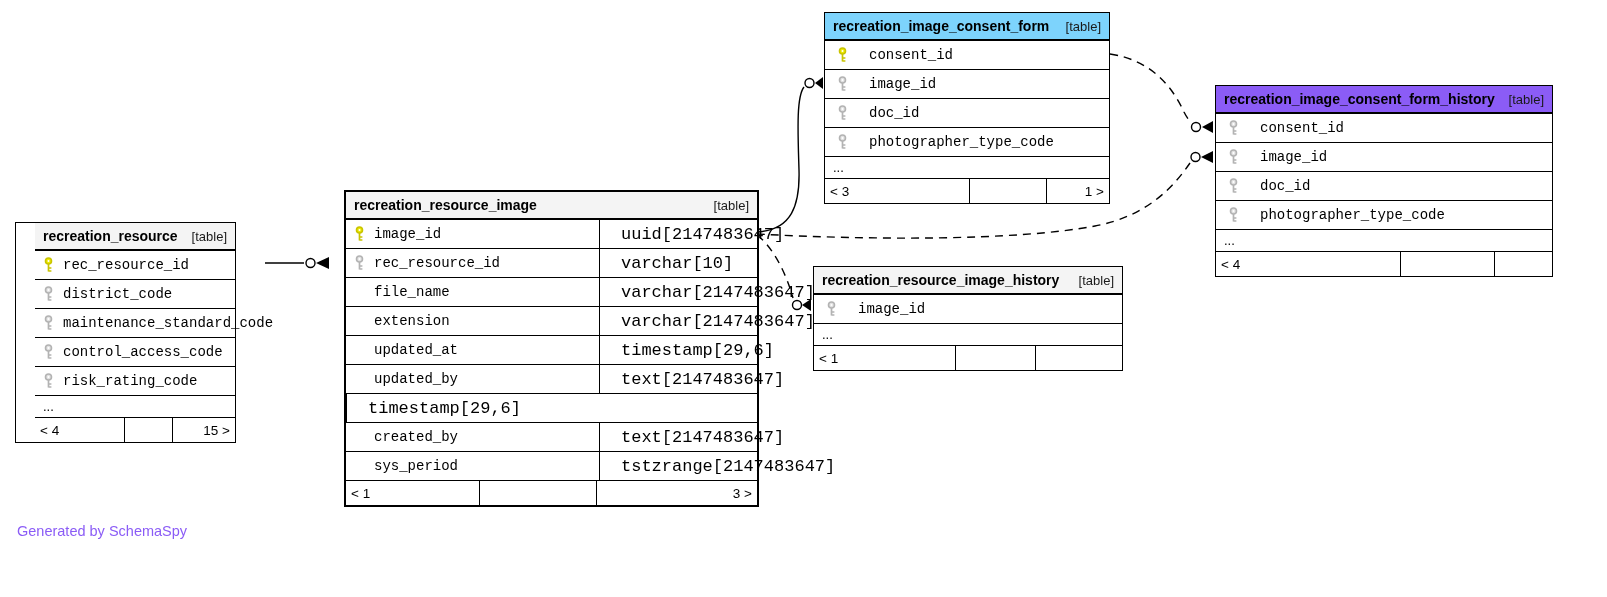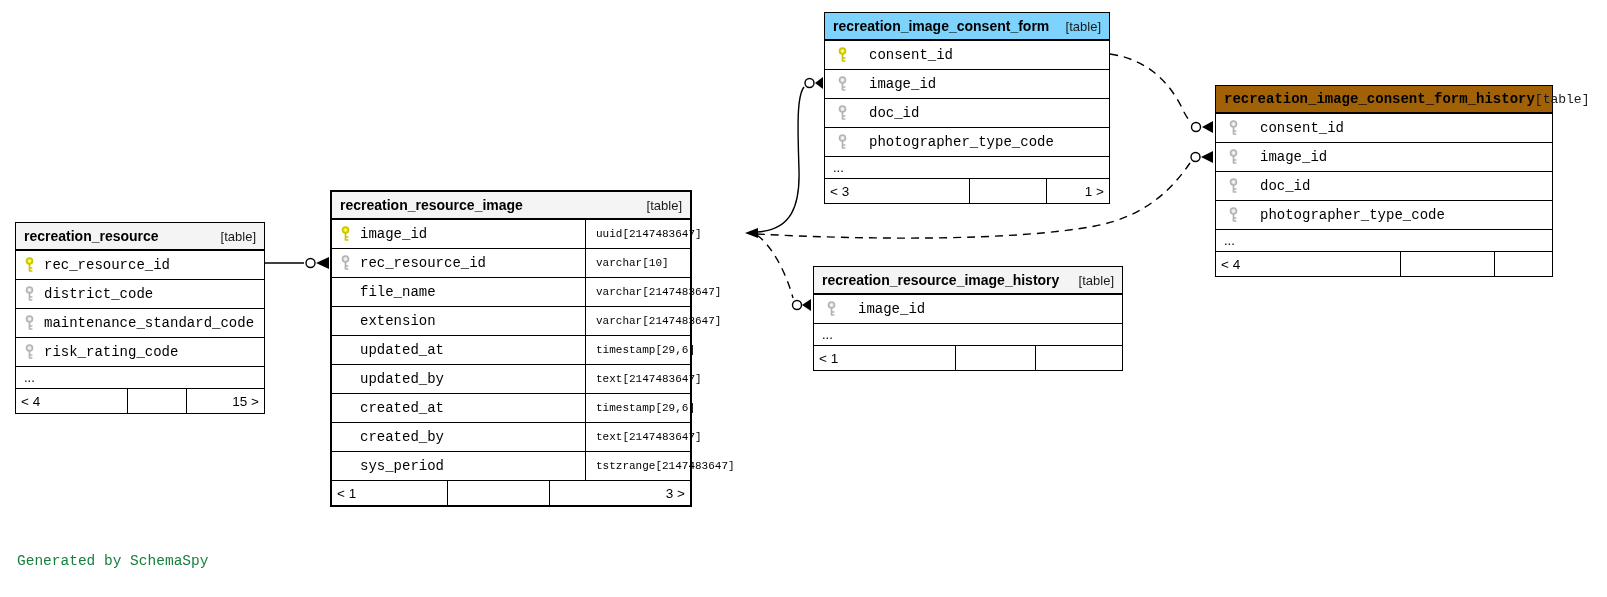--- a/index.html
+++ b/index.html
@@ -18,48 +18,48 @@
   .db-table{
     position:absolute;background:#fff;border:1px solid #000;box-sizing:border-box;
   }
   .db-table.t-main{border-width:2px;}
   .thead{
     height:28px;background:#f4f4f4;display:flex;align-items:center;
     justify-content:space-between;border-bottom:2px solid #000;
     padding:0 8px;box-sizing:border-box;
   }
   .tname{font-weight:bold;font-size:14px;white-space:nowrap;}
-  .tbadge{font-size:13px;color:#1a1a1a;white-space:nowrap;}
+  .tbadge{font-size:13px;color:#1a1a1a;white-space:nowrap;margin-left:10px;}
   .trow{
     display:flex;height:29px;border-bottom:1px solid #000;
     align-items:stretch;box-sizing:border-box;font-size:14px;font-family:Liberation Mono, monospace;
   }
   .cname{flex:1;display:flex;align-items:center;min-width:0;}
   .db-table{--ipad:8px;--tpad:8px;}
   .db-table.wide-indent{--ipad:12px;--tpad:20px;}
   .kicon{width:12px;margin-left:var(--ipad);display:flex;align-items:center;flex:none;}
   .cl{margin-left:var(--tpad);white-space:nowrap;}
   .t-main .cname{flex:none;width:253px;}
   .ctype{
     flex:1;border-left:1px solid #000;display:flex;align-items:center;
-    padding-left:10px;font-size:11px;box-sizing:border-box;white-space:nowrap;
+    padding-left:21px;font-size:17px;box-sizing:border-box;white-space:nowrap;
   }
   .tellipsis{
     height:22px;border-bottom:1px solid #000;display:flex;align-items:center;
     padding-left:8px;font-size:13px;box-sizing:border-box;
   }
   .tfoot{height:24px;display:flex;font-size:13.5px;}
   .fcell{
     border-right:1px solid #000;display:flex;align-items:center;
     padding:0 5px;box-sizing:border-box;overflow:hidden;white-space:nowrap;
   }
   .fcell:last-child{border-right:none;justify-content:flex-end;}
   .fcell:first-child{justify-content:flex-start;}
 
-  .credit{position:absolute;left:17px;top:553px;font-size:14.5px;color:#15803d;font-family:Liberation Mono, monospace;}
+  .credit{position:absolute;left:17px;top:523px;font-size:14.5px;color:#8b5cf6;}
 </style>
 </head>
 <body>
 
 <div class="canvas">
 
   <svg class="wires" width="1607" height="597" viewBox="0 0 1607 597">
 
     <g>
       <path d="M265,263 H304"></path>
@@ -89,21 +89,21 @@
       <polygon points="802,305 811,299 811,311"></polygon>
     </g>
 
     <g>
       <path class="dashed" d="M1110,54 C1152,60 1173,88 1184,112 C1187,118 1189,120 1191,122"></path>
       <circle cx="1196" cy="127" r="4.5"></circle>
       <polygon points="1202,127 1213,121 1213,133"></polygon>
     </g>
   </svg>
 
-  <div class="db-table" id="tbl0" style="left:15px;top:222px;width:250px;">
+  <div class="db-table" id="tbl0" style="left:15px;top:222px;width:221px;padding-left:19px;">
       <div class="thead" style="background: rgb(244, 244, 244);">
         <span class="tname">recreation_resource</span>
         <span class="tbadge">[table]</span>
       </div>
       <div class="trow">
         <span class="cname">
           <span class="kicon">
             <svg viewBox="0 0 11 16" width="11" height="16" aria-hidden="true">
               <circle cx="5.5" cy="4" r="3" fill="#eeea00" stroke="#c9c400" stroke-width="1.6"></circle>
               <circle cx="5.5" cy="4" r="1" fill="#ffffff"></circle>
@@ -128,20 +128,32 @@
       <div class="trow">
         <span class="cname">
           <span class="kicon">
             <svg viewBox="0 0 11 16" width="11" height="16" aria-hidden="true">
               <circle cx="5.5" cy="4" r="3" fill="#e2e2e2" stroke="#b3b3b3" stroke-width="1.6"></circle>
               <circle cx="5.5" cy="4" r="1" fill="#ffffff"></circle>
               <path d="M5.5,7 V14.5 M5.5,11 H8.4 M5.5,14 H8.4" stroke="#b3b3b3" stroke-width="1.7" fill="none"></path>
             </svg>
           </span>
           <span class="cl">maintenance_standard_code</span>
+        </span>
+      </div>
+      <div class="trow">
+        <span class="cname">
+          <span class="kicon">
+            <svg viewBox="0 0 11 16" width="11" height="16" aria-hidden="true">
+              <circle cx="5.5" cy="4" r="3" fill="#e2e2e2" stroke="#b3b3b3" stroke-width="1.6"></circle>
+              <circle cx="5.5" cy="4" r="1" fill="#ffffff"></circle>
+              <path d="M5.5,7 V14.5 M5.5,11 H8.4 M5.5,14 H8.4" stroke="#b3b3b3" stroke-width="1.7" fill="none"></path>
+            </svg>
+          </span>
+          <span class="cl">control_access_code</span>
         </span>
       </div>
       <div class="trow">
         <span class="cname">
           <span class="kicon">
             <svg viewBox="0 0 11 16" width="11" height="16" aria-hidden="true">
               <circle cx="5.5" cy="4" r="3" fill="#e2e2e2" stroke="#b3b3b3" stroke-width="1.6"></circle>
               <circle cx="5.5" cy="4" r="1" fill="#ffffff"></circle>
               <path d="M5.5,7 V14.5 M5.5,11 H8.4 M5.5,14 H8.4" stroke="#b3b3b3" stroke-width="1.7" fill="none"></path>
             </svg>
@@ -150,21 +162,21 @@
         </span>
       </div>
       <div class="tellipsis">...</div>
       <div class="tfoot">
         <span class="fcell" style="width: 45%;">&lt; 4</span>
         <span class="fcell" style="width: 24%;"></span>
         <span class="fcell" style="width: 31%;">15 &gt;</span>
       </div>
     </div>
 
-  <div class="db-table t-main" id="tbl1" style="left:330px;top:190px;width:362px;">
+  <div class="db-table t-main" id="tbl1" style="left:344px;top:190px;width:415px;">
       <div class="thead" style="background: rgb(244, 244, 244);">
         <span class="tname">recreation_resource_image</span>
         <span class="tbadge">[table]</span>
       </div>
       <div class="trow">
         <span class="cname">
           <span class="kicon">
             <svg viewBox="0 0 11 16" width="11" height="16" aria-hidden="true">
               <circle cx="5.5" cy="4" r="3" fill="#eeea00" stroke="#c9c400" stroke-width="1.6"></circle>
               <circle cx="5.5" cy="4" r="1" fill="#ffffff"></circle>
@@ -210,24 +222,20 @@
         <span class="ctype">timestamp[29,6]</span>
       </div>
       <div class="trow">
         <span class="cname">
           <span class="kicon"></span>
           <span class="cl">updated_by</span>
         </span>
         <span class="ctype">text[2147483647]</span>
       </div>
       <div class="trow">
-        <span class="cname">
-          <span class="kicon"></span>
-          <span class="cl">created_at</span>
-        </span>
         <span class="ctype">timestamp[29,6]</span>
       </div>
       <div class="trow">
         <span class="cname">
           <span class="kicon"></span>
           <span class="cl">created_by</span>
         </span>
         <span class="ctype">text[2147483647]</span>
       </div>
       <div class="trow">
@@ -299,21 +307,21 @@
       </div>
       <div class="tellipsis">...</div>
       <div class="tfoot">
         <span class="fcell" style="width: 51%;">&lt; 3</span>
         <span class="fcell" style="width: 27%;"></span>
         <span class="fcell" style="width: 22%;">1 &gt;</span>
       </div>
     </div>
 
   <div class="db-table wide-indent" id="tbl3" style="left:1215px;top:85px;width:338px;">
-      <div class="thead" style="background: #a16207; font-family: Liberation Mono, monospace;">
+      <div class="thead" style="background: #8b5cf6;">
         <span class="tname">recreation_image_consent_form_history</span>
         <span class="tbadge">[table]</span>
       </div>
       <div class="trow">
         <span class="cname">
           <span class="kicon">
             <svg viewBox="0 0 11 16" width="11" height="16" aria-hidden="true">
               <circle cx="5.5" cy="4" r="3" fill="#e2e2e2" stroke="#b3b3b3" stroke-width="1.6"></circle>
               <circle cx="5.5" cy="4" r="1" fill="#ffffff"></circle>
               <path d="M5.5,7 V14.5 M5.5,11 H8.4 M5.5,14 H8.4" stroke="#b3b3b3" stroke-width="1.7" fill="none"></path>

